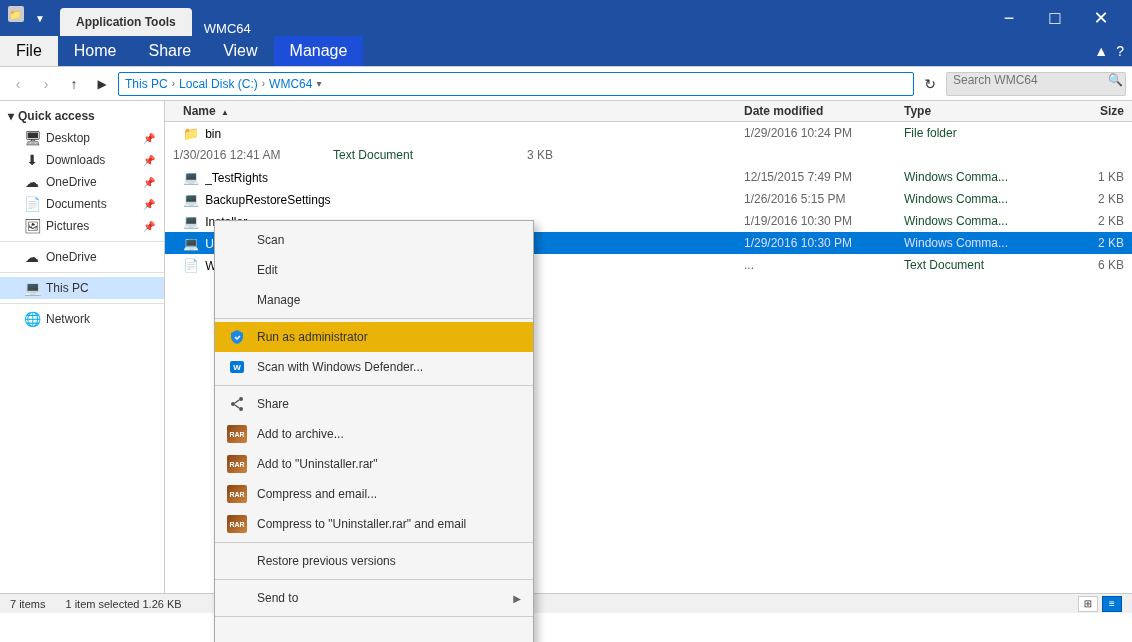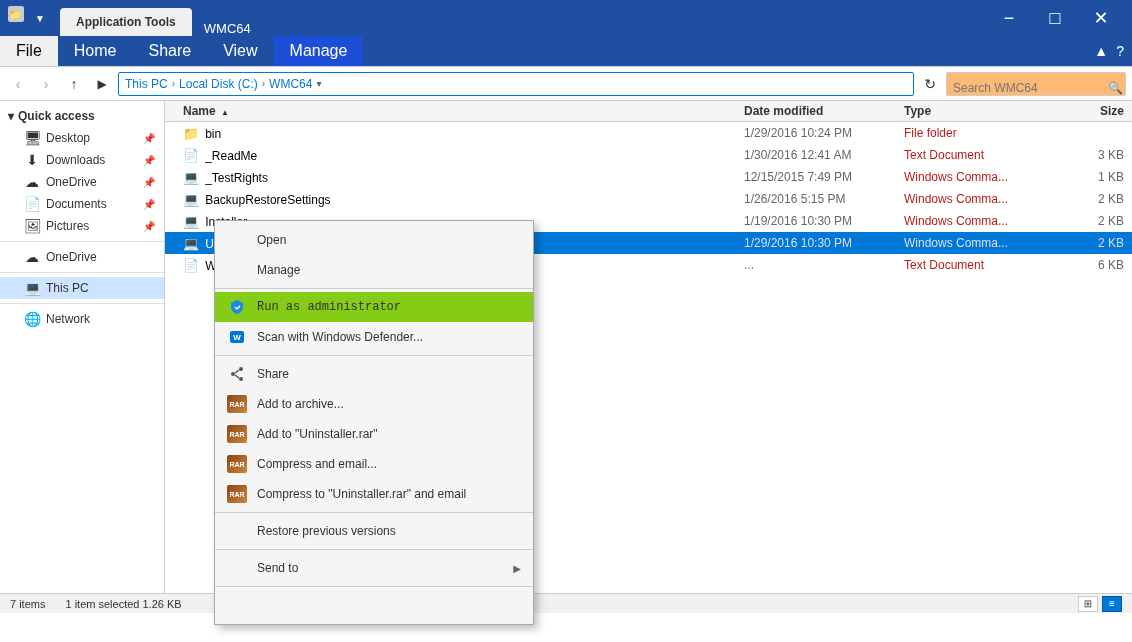--- a/index.html
+++ b/index.html
@@ -24,21 +24,21 @@
     .ribbon-tab.manage { background: #1d4ed8; color: #fff; padding: 6px 16px; }
 
     
     .address-bar { display: flex; align-items: center; background: #fff; border-bottom: 1px solid #ccc; padding: 4px 6px; gap: 4px; height: 34px; }
     .nav-btn { width: 24px; height: 24px; display: flex; align-items: center; justify-content: center; cursor: pointer; border-radius: 3px; color: #333; font-size: 14px; }
     .nav-btn.disabled { color: #aaa; cursor: default; }
     .address-path { flex: 1; height: 24px; border: 1px solid #0078d7; border-radius: 2px; display: flex; align-items: center; padding: 0 6px; background: #fff; font-size: 12px; color: #333; gap: 4px; }
     .path-sep { color: #666; font-size: 10px; }
     .path-part { color: #0078d7; cursor: pointer; }
     .address-refresh { width: 24px; height: 24px; display: flex; align-items: center; justify-content: center; cursor: pointer; font-size: 14px; color: #333; }
-    .search-box { width: 180px; height: 24px; border: 1px solid #ccc; border-radius: 2px; display: flex; align-items: flex-end; padding: 0 6px; background: #fdba74; }
+    .search-box { width: 180px; height: 24px; border: 1px solid #ccc; border-radius: 2px; display: flex; align-items: flex-start; padding: 0 6px; background: #e5e5e5; }
     .search-box input { border: none; outline: none; font-size: 12px; flex: 1; color: #666; background: transparent; }
     .search-icon { color: #666; font-size: 12px; }
 
     
     .main { display: flex; height: calc(642px - 36px - 60px - 34px - 20px); }
 
     
     .sidebar { width: 165px; border-right: 1px solid #ccc; overflow-y: auto; padding: 4px 0; background: #fff; }
     .sidebar-section { margin-bottom: 4px; }
     .sidebar-header { display: flex; align-items: center; padding: 4px 8px; font-size: 12px; font-weight: 600; color: #333; cursor: pointer; gap: 4px; }
@@ -53,32 +53,32 @@
     .file-list-header { display: flex; align-items: center; padding: 3px 8px; border-bottom: 1px solid #ccc; background: #f5f5f5; font-size: 12px; font-weight: 600; color: #333; position: sticky; top: 0; z-index: 1; }
     .col-name { flex: 2; min-width: 200px; padding-left: 10px; }
     .col-date { width: 160px; }
     .col-type { width: 140px; }
     .col-size { width: 80px; text-align: right; }
     .file-row { display: flex; align-items: center; padding: 2px 8px; cursor: pointer; font-size: 12px; min-height: 22px; }
     .file-row.highlighted { background: #0078d7; color: #fff; }
     .file-icon { margin-right: 6px; font-size: 13px; }
     .file-name { flex: 2; min-width: 200px; }
     .file-date { width: 160px; color: #666; }
-    .file-type { width: 140px; color: #b91c1c; }
+    .file-type { width: 140px; color: #14532d; }
     .file-size { width: 80px; text-align: right; color: #666; }
     .file-row.highlighted .file-date,
     .file-row.highlighted .file-type,
     .file-row.highlighted .file-size { color: #ddf; }
     .sort-arrow { font-size: 8px; margin-left: 2px; }
 
     
     .context-menu { position: absolute; left: 214px; top: 220px; width: 320px; background: #f5f5f5; border: 1px solid #aaa; box-shadow: 4px 4px 8px rgba(0,0,0,0.25); z-index: 100; padding: 4px 0; }
     .ctx-item { display: flex; align-items: center; padding: 5px 12px; font-size: 12px; color: #333; cursor: pointer; gap: 10px; position: relative; }
     .ctx-item.active-item { background: #e0e8f8; }
-    .ctx-item.run-as { background: #84cc16; font-family: Liberation Mono, monospace; }
+    .ctx-item.run-as { background: #eab308; }
     .ctx-separator { border: none; border-top: 1px solid #ccc; margin: 3px 0; }
     .ctx-icon { width: 20px; height: 20px; display: flex; align-items: center; justify-content: center; font-size: 14px; flex-shrink: 0; }
     .ctx-label { flex: 1; }
     .ctx-arrow { font-size: 10px; color: #666; margin-left: auto; }
     
     .rar-icon { width: 20px; height: 18px; background: linear-gradient(135deg, #8b4513, #cd853f); border-radius: 2px; display: flex; align-items: center; justify-content: center; font-size: 7px; color: #fff; font-weight: bold; }
 
     
     .status-bar { display: flex; align-items: center; background: #f0f0f0; border-top: 1px solid #ccc; padding: 2px 10px; height: 20px; font-size: 11px; color: #333; gap: 20px; }
     .status-right { margin-left: auto; display: flex; gap: 4px; }
@@ -212,23 +212,20 @@
     <div id="file-rows">
         <div class="file-row">
     <div class="file-name col-name">
       <span class="file-icon">📁</span>bin
     </div>
     <div class="file-date col-date">1/29/2016 10:24 PM</div>
     <div class="file-type col-type">File folder</div>
     <div class="file-size col-size"></div>
   </div>
         <div class="file-row">
-    <div class="file-name col-name">
-      <span class="file-icon">📄</span>_ReadMe
-    </div>
     <div class="file-date col-date">1/30/2016 12:41 AM</div>
     <div class="file-type col-type">Text Document</div>
     <div class="file-size col-size">3 KB</div>
   </div>
         <div class="file-row">
     <div class="file-name col-name">
       <span class="file-icon">💻</span>_TestRights
     </div>
     <div class="file-date col-date">12/15/2015 7:49 PM</div>
     <div class="file-type col-type">Windows Comma...</div>
@@ -266,21 +263,25 @@
     <div class="file-type col-type">Text Document</div>
     <div class="file-size col-size">6 KB</div>
   </div>
       </div>
   </div>
 </div>
 
 <div class="context-menu" id="context-menu">
 <div class="ctx-item">
       <div class="ctx-icon"></div>
-      <span class="ctx-label">Open</span>
+      <span class="ctx-label">Scan</span>
+    </div>
+    <div class="ctx-item">
+      <div class="ctx-icon"></div>
+      <span class="ctx-label">Edit</span>
     </div>
     <div class="ctx-item">
       <div class="ctx-icon"></div>
       <span class="ctx-label">Manage</span>
     </div>
     <hr class="ctx-separator">
     <div class="ctx-item active-item run-as">
       <div class="ctx-icon">
         <svg width="16" height="16" viewBox="0 0 16 16">
           <path d="M8 1L2 4v4c0 3.3 2.5 6 6 7 3.5-1 6-3.7 6-7V4L8 1z" fill="#1e88e5"></path>

